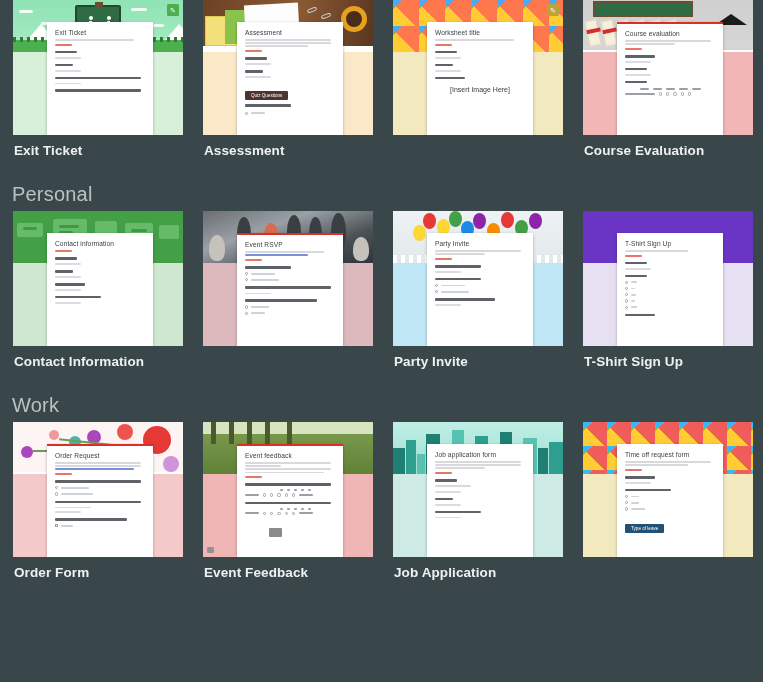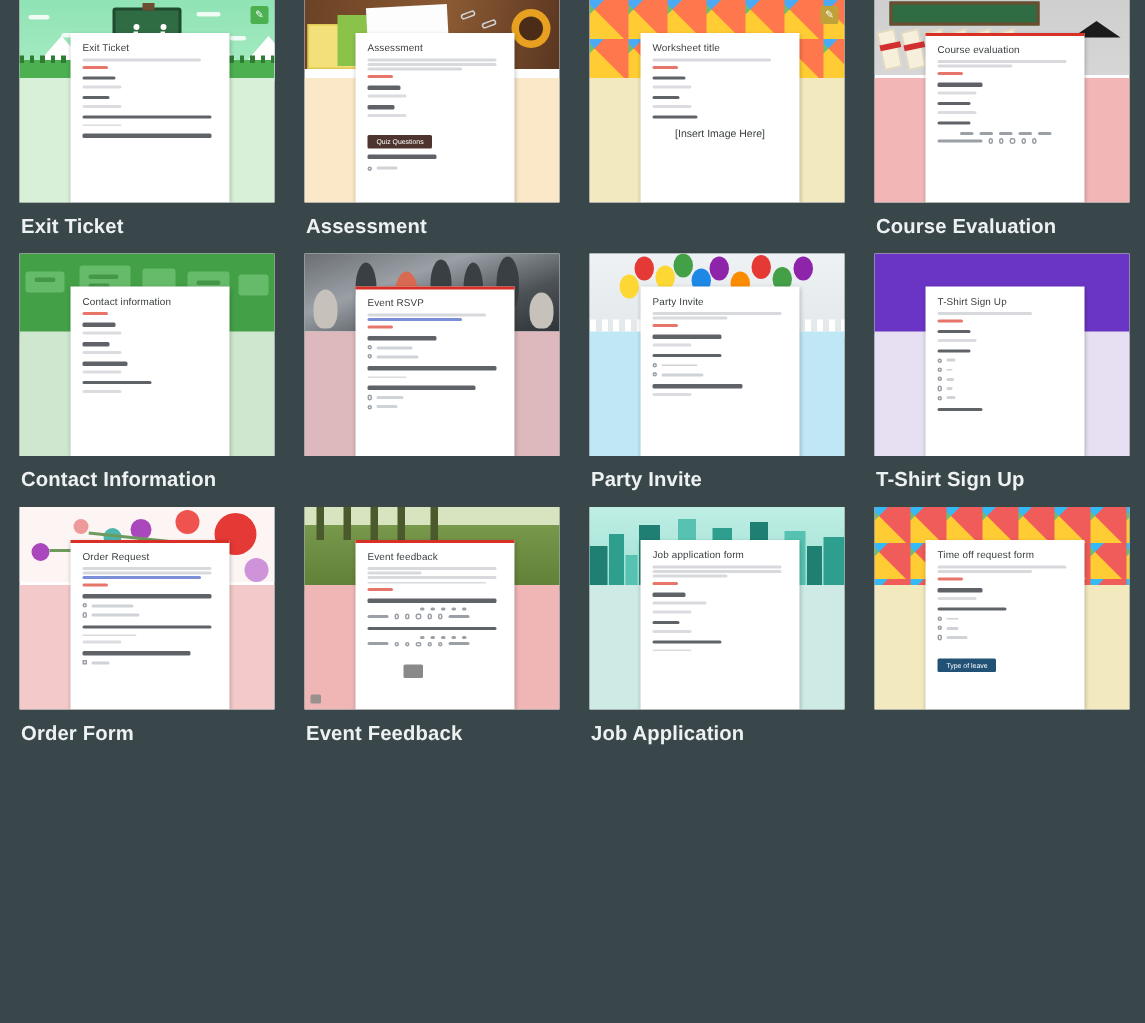--- a/index.html
+++ b/index.html
@@ -349,20 +349,21 @@
             </div>
           </div>
         </div>
         <div class="card-title">Course Evaluation</div>
       </div>
 
     </div>
   </div>
 
   <div class="section">
+    <div class="section-title">Personal</div>
     <div class="row">
 
       <div class="card">
         <div class="thumb art-ci">
           <div class="banner">
             <div class="ill" style="left:4px;top:12px;width:26px;height:14px;"></div>
             <div class="ill2" style="left:10px;top:16px;width:14px;height:3px;"></div>
             <div class="ill" style="left:40px;top:8px;width:34px;height:20px;"></div>
             <div class="ill2" style="left:46px;top:14px;width:20px;height:3px;"></div>
             <div class="ill2" style="left:46px;top:20px;width:14px;height:3px;"></div>
@@ -534,20 +535,21 @@
               </div>
           </div>
         </div>
         <div class="card-title">T-Shirt Sign Up</div>
       </div>
 
     </div>
   </div>
 
   <div class="section">
+    <div class="section-title">Work</div>
     <div class="row">
 
       <div class="card">
         <div class="thumb art-of">
           <div class="banner">
             <div class="flo" style="left:130px;top:4px;width:28px;height:28px;background:#e53935;"></div>
             <div class="flo" style="left:104px;top:2px;width:16px;height:16px;background:#ef5350;"></div>
             <div class="flo" style="left:74px;top:8px;width:14px;height:14px;background:#ab47bc;"></div>
             <div class="flo" style="left:56px;top:14px;width:12px;height:12px;background:#4db6ac;"></div>
             <div class="flo" style="left:36px;top:8px;width:10px;height:10px;background:#ef9a9a;"></div>

